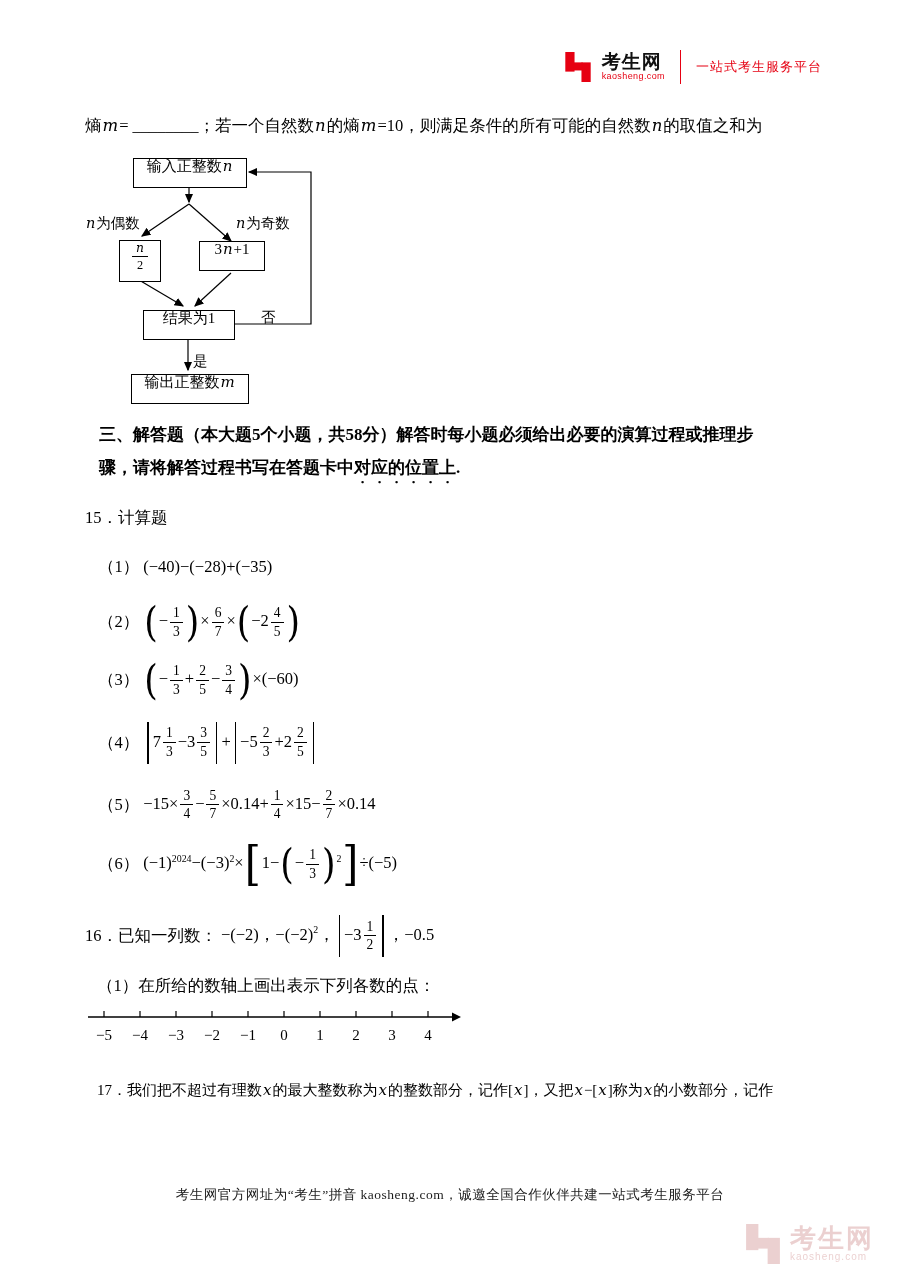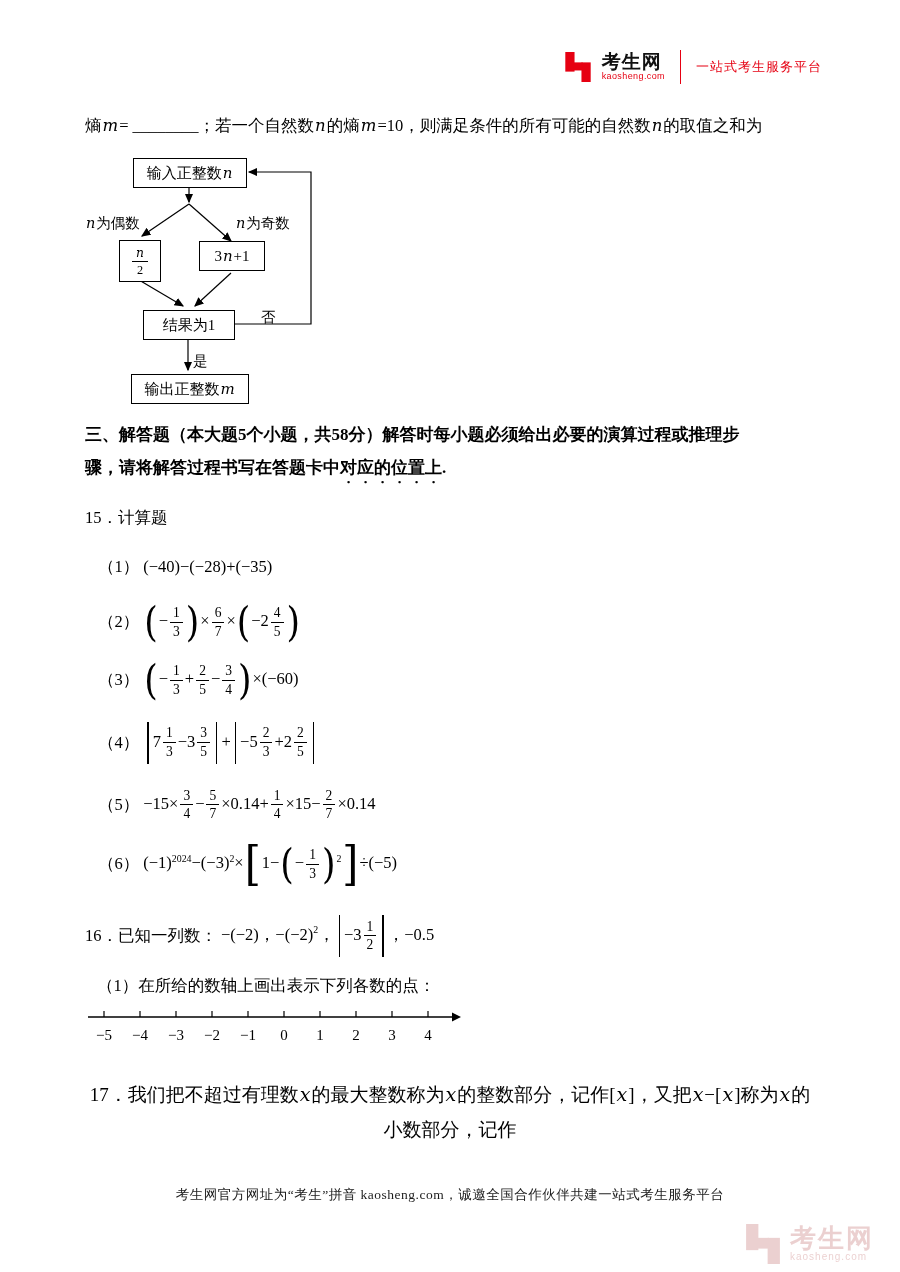--- a/index.html
+++ b/index.html
@@ -16,39 +16,39 @@
   .tagline{font-size:13px;color:var(--accent,#e60012);letter-spacing:1px;}
 
   
   .content{padding:110px 85px 0 85px;}
   .intro{margin:0;font-size:16.5px;line-height:1.95;}
   .intro.l2{margin-top:2px;}
 
   
   .flowchart{position:relative;width:320px;height:258px;margin-top:10px;}
   .fc-lines{position:absolute;left:0;top:0;}
-  .fc-box{position:absolute;border:1.3px solid #000;background:#fff;display:flex;align-items:center;
+  .fc-box{position:absolute;border:1.3px solid #000;background:#fff;display:flex;
           justify-content:center;font-size:15px;line-height:1;}
   .fc-label{position:absolute;font-size:14.5px;white-space:nowrap;margin-top:8px;}
 
   
-  .sec{margin:8px 0 0 0;font-size:17px;font-weight:700;line-height:1.95;}
+  .sec{margin:8px 0 0 14px;font-size:17px;font-weight:700;line-height:1.95;}
   .sec2{margin-top:0;}
   .emdot{-webkit-text-emphasis:dot;-webkit-text-emphasis-position:under right;
          text-emphasis:dot;text-emphasis-position:under right;}
 
   
   .qtitle{margin:20px 0 0 0;font-size:16.5px;}
   .mitem{margin:24px 0 0 13px;font-size:16.5px;display:flex;align-items:center;min-height:28px;}
   .mno{margin-right:4px;white-space:nowrap;}
   .mexpr{display:inline-block;white-space:nowrap;}
   .q16lead{margin-left:0;margin-top:32px;}
   .sub{margin:18px 0 0 12px;font-size:16.5px;}
   .numberline{display:block;margin:8px 0 0 3px;}
-  .q17{margin:28px 0 0 0;font-size:19px;line-height:1.85;text-align:center;}
+  .q17{margin:28px 0 0 12px;font-size:15px;line-height:1.85;}
 
   
   .mvar{font-family:"DejaVu Serif","Liberation Serif",serif;font-style:italic;padding:0 1px;}
   .frac{display:inline-flex;flex-direction:column;align-items:center;vertical-align:middle;
         margin:0 2px;font-size:.82em;line-height:1.15;}
   .fnum{padding:0 3px 1px 3px;border-bottom:1.2px solid #000;}
   .fden{padding-top:1px;}
   sup{font-size:.6em;line-height:0;}
   .bigp{display:inline-block;font-size:2.1em;font-weight:300;line-height:.9;vertical-align:middle;
         transform:scaleY(1.2);margin:0 1px;font-family:"DejaVu Serif",serif;}

